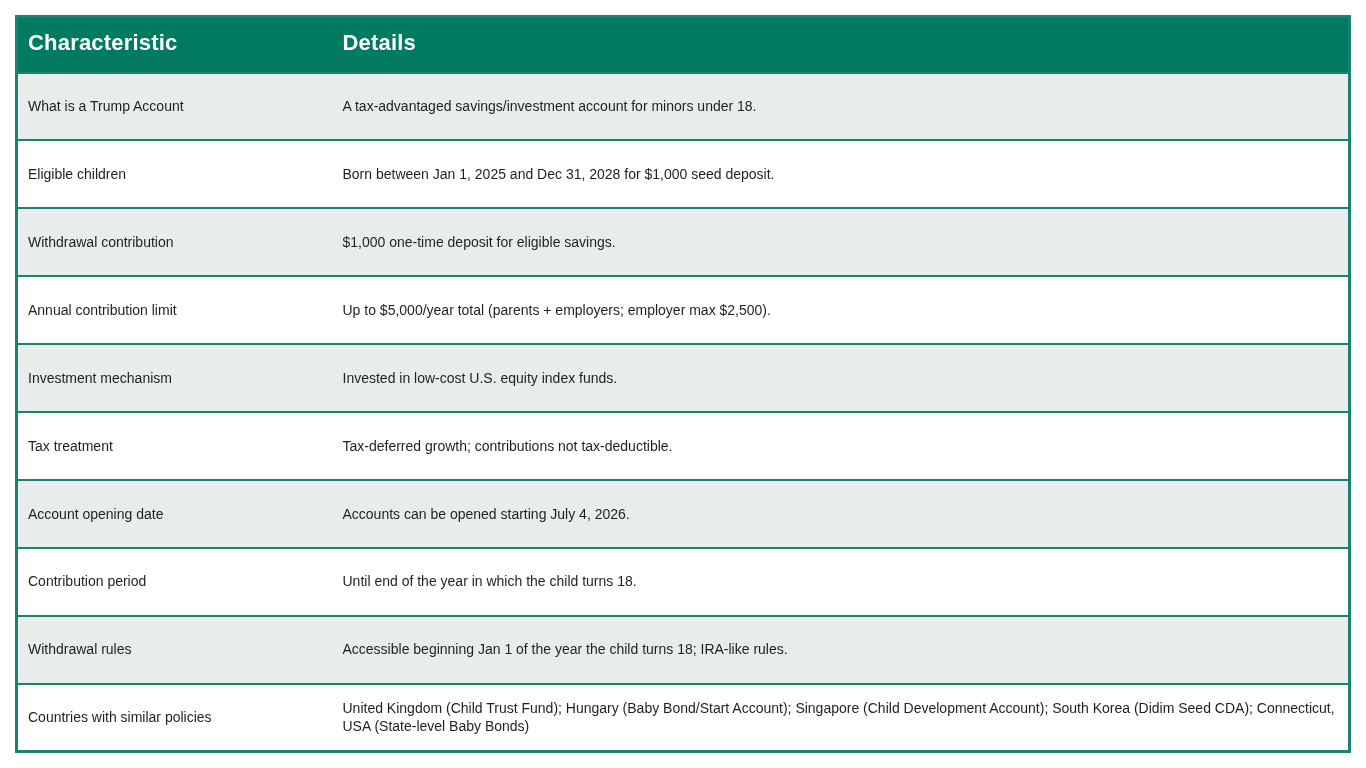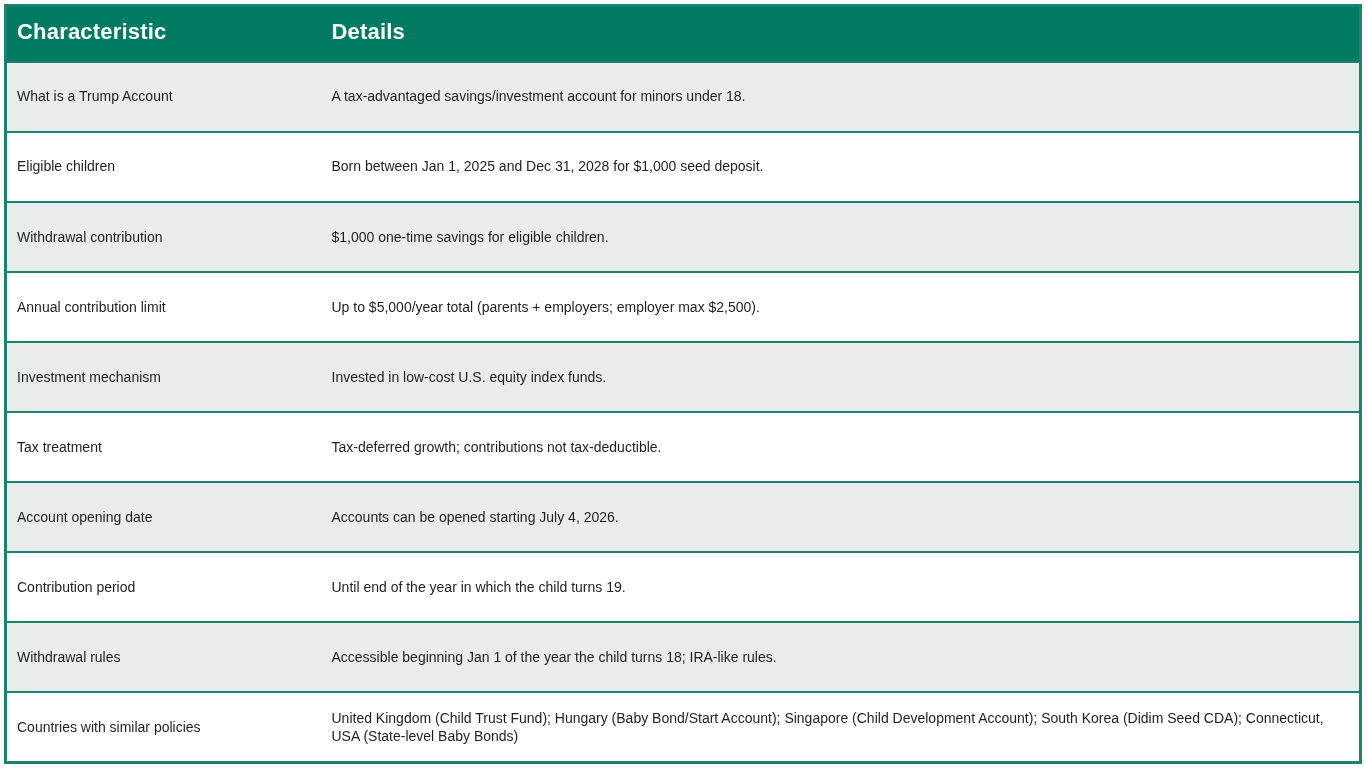--- a/index.html
+++ b/index.html
@@ -14,21 +14,21 @@
   *{box-sizing:border-box;}
   html,body{
     margin:0;padding:0;
     width:1366px;height:768px;
     background:var(--page-bg);
     overflow:hidden;
     font-family:"Liberation Sans","DejaVu Sans",sans-serif;
   }
   .doc{
     width:1366px;height:768px;
-    padding:4px;
+    padding:15px;
     border-radius:14px;
   }
   table.characteristics{
     width:100%;
     height:100%;
     border-collapse:collapse;
     table-layout:fixed;
     border:3px solid var(--border);
   }
   col.col-characteristic{width:316px;}
@@ -74,41 +74,41 @@
       <tr>
         <td>What is a Trump Account</td>
         <td>A tax-advantaged savings/investment account for minors under 18.</td>
       </tr>
       <tr>
         <td>Eligible children</td>
         <td>Born between Jan 1, 2025 and Dec 31, 2028 for $1,000 seed deposit.</td>
       </tr>
       <tr>
         <td>Withdrawal contribution</td>
-        <td>$1,000 one-time savings for eligible children.</td>
+        <td>$1,000 one-time deposit for eligible savings.</td>
       </tr>
       <tr>
         <td>Annual contribution limit</td>
         <td>Up to $5,000/year total (parents + employers; employer max $2,500).</td>
       </tr>
       <tr>
         <td>Investment mechanism</td>
         <td>Invested in low-cost U.S. equity index funds.</td>
       </tr>
       <tr>
         <td>Tax treatment</td>
         <td>Tax-deferred growth; contributions not tax-deductible.</td>
       </tr>
       <tr>
         <td>Account opening date</td>
         <td>Accounts can be opened starting July 4, 2026.</td>
       </tr>
       <tr>
         <td>Contribution period</td>
-        <td>Until end of the year in which the child turns 19.</td>
+        <td>Until end of the year in which the child turns 18.</td>
       </tr>
       <tr>
         <td>Withdrawal rules</td>
         <td>Accessible beginning Jan 1 of the year the child turns 18; IRA-like rules.</td>
       </tr>
       <tr>
         <td>Countries with similar policies</td>
         <td>United Kingdom (Child Trust Fund); Hungary (Baby Bond/Start Account); Singapore (Child Development Account); South Korea (Didim Seed CDA); Connecticut, USA (State-level Baby Bonds)</td>
       </tr>
     </tbody>

